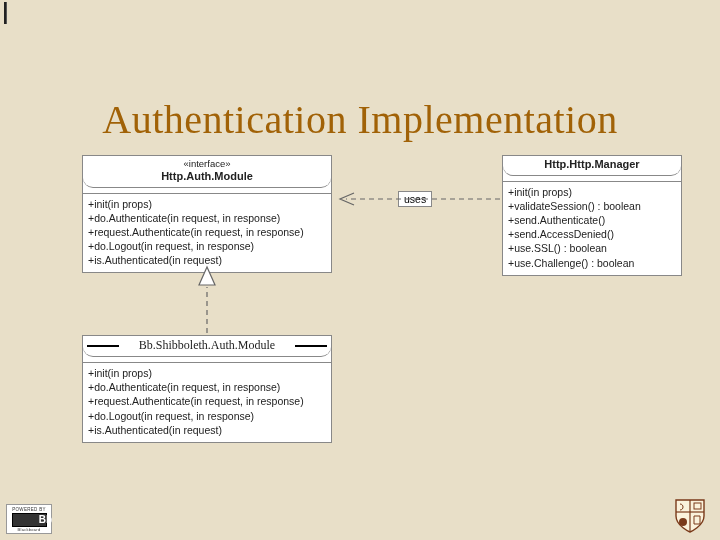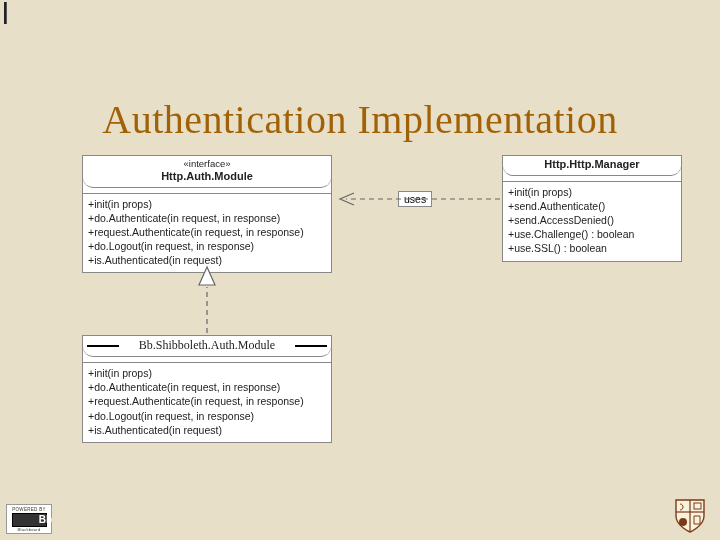--- a/index.html
+++ b/index.html
@@ -170,24 +170,25 @@
     </div>
   </div>
 
   <div class="uml-box" style="left:420px; top:0px; width:180px;">
     <div class="uml-head">
       <div class="uml-name">Http.Http.Manager</div>
     </div>
     <div class="uml-attrs"></div>
     <div class="uml-ops">
       <div class="op">+init(in props)</div>
+      <div class="op">+validateSession() : boolean</div>
       <div class="op">+send.Authenticate()</div>
       <div class="op">+send.AccessDenied()</div>
+      <div class="op">+use.SSL() : boolean</div>
       <div class="op">+use.Challenge() : boolean</div>
-      <div class="op">+use.SSL() : boolean</div>
     </div>
   </div>
 
   <div class="uml-box" style="left:0px; top:180px; width:250px;">
     <div class="uml-head">
       <div class="impl-name-wrap">
         <span class="impl-line"></span>
         <span class="impl-name" style="font-weight:400;">Bb.Shibboleth.Auth.Module</span>
         <span class="impl-line"></span>
       </div>

